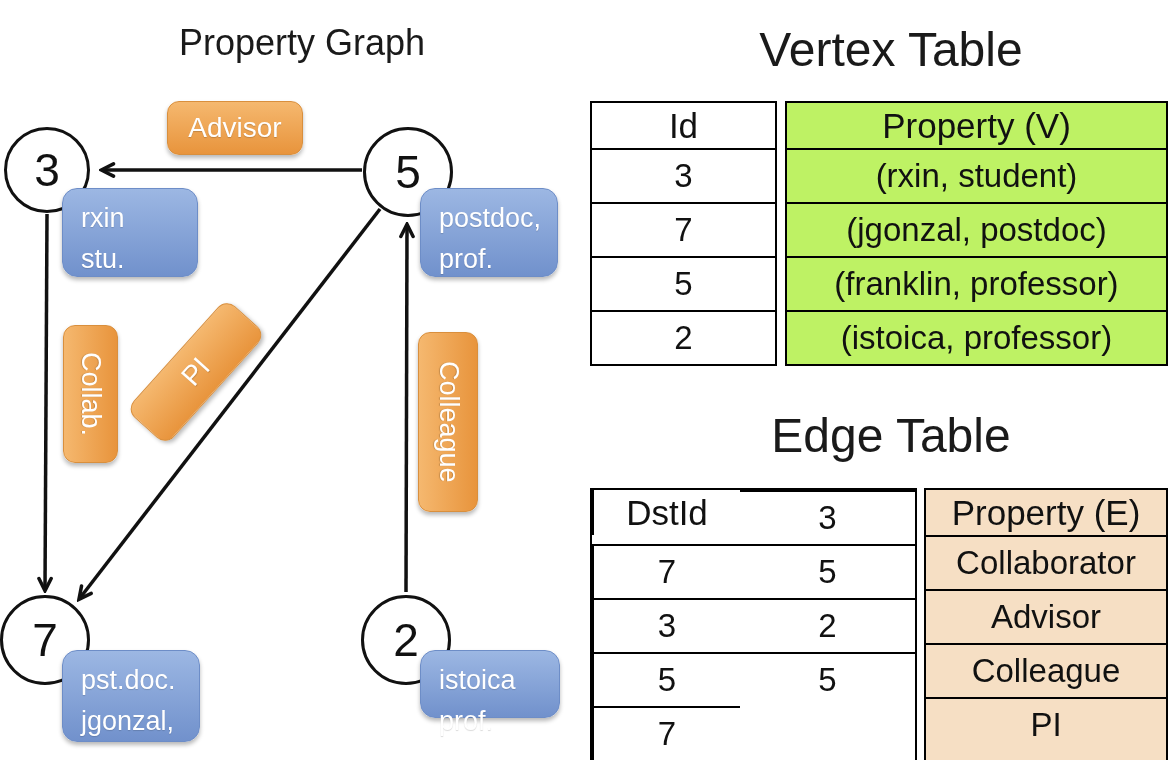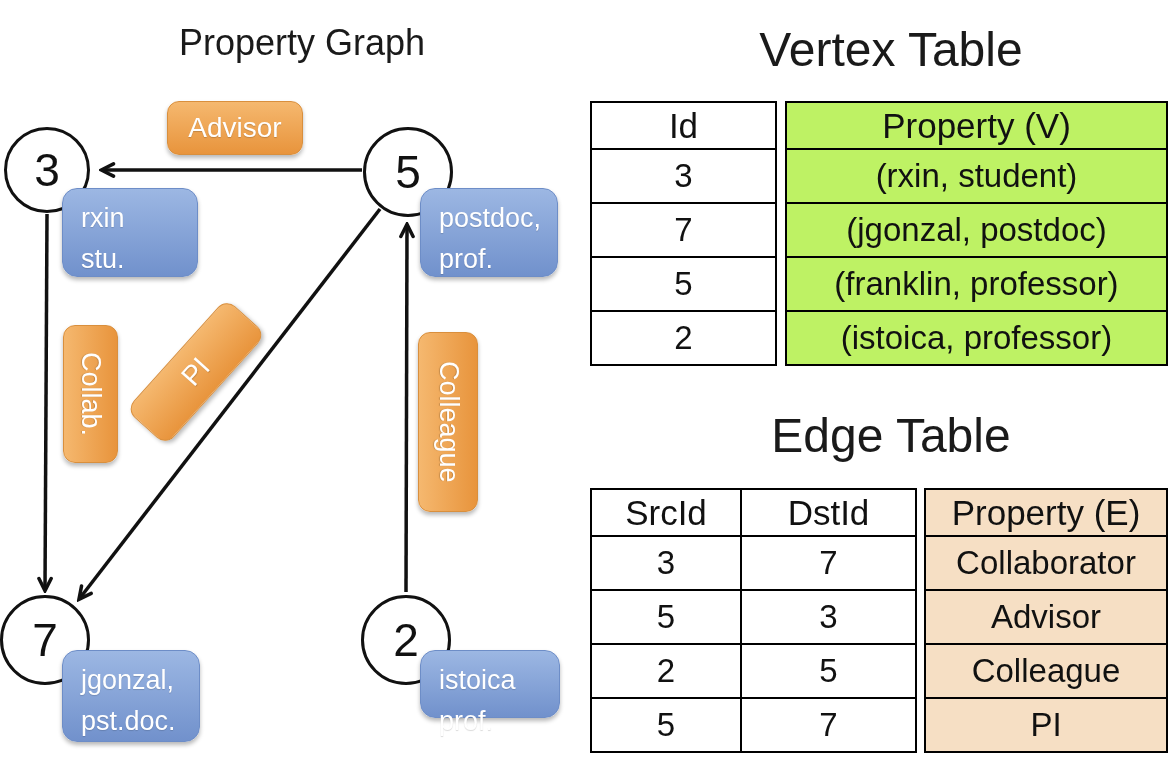--- a/index.html
+++ b/index.html
@@ -82,22 +82,22 @@
 
     <div class="vprop" style="left:62px;top:188px;width:136px;height:89px;">
       <span>rxin</span>
       <span>stu.</span>
     </div>
     <div class="vprop" style="left:420px;top:188px;width:138px;height:89px;">
       <span>postdoc,</span>
       <span>prof.</span>
     </div>
     <div class="vprop" style="left:62px;top:650px;width:138px;height:92px;">
+      <span>pst.doc.</span>
       <span>jgonzal,</span>
-      <span>pst.doc.</span>
     </div>
     <div class="vprop" style="left:420px;top:650px;width:140px;height:68px;">
       <span>istoica</span>
       <span>prof.</span>
     </div>
 
     <div class="elabel" style="left:167px;top:101px;width:136px;height:54px;">Advisor</div>
     <div class="elabel vertical" style="left:63px;top:325px;width:55px;height:138px;">Collab.</div>
     <div class="elabel rot" style="left:121px;top:345px;width:150px;height:54px;">PI</div>
     <div class="elabel vertical" style="left:418px;top:332px;width:60px;height:180px;">Colleague</div>
@@ -121,21 +121,20 @@
         <div class="tcell bt">(jgonzal, postdoc)</div>
         <div class="tcell bt">(franklin, professor)</div>
         <div class="tcell bt">(istoica, professor)</div>
       </div>
     </div>
 
     <h2 class="ttitle" style="top:396px;">Edge Table</h2>
 
     <div class="et">
       <div class="tcol srcdst">
-        <div class="tcell th">SrcId</div>
         <div class="tcell th bl">DstId</div>
         <div class="tcell bt">3</div>
         <div class="tcell bt bl">7</div>
         <div class="tcell bt">5</div>
         <div class="tcell bt bl">3</div>
         <div class="tcell bt">2</div>
         <div class="tcell bt bl">5</div>
         <div class="tcell bt">5</div>
         <div class="tcell bt bl">7</div>
       </div>

